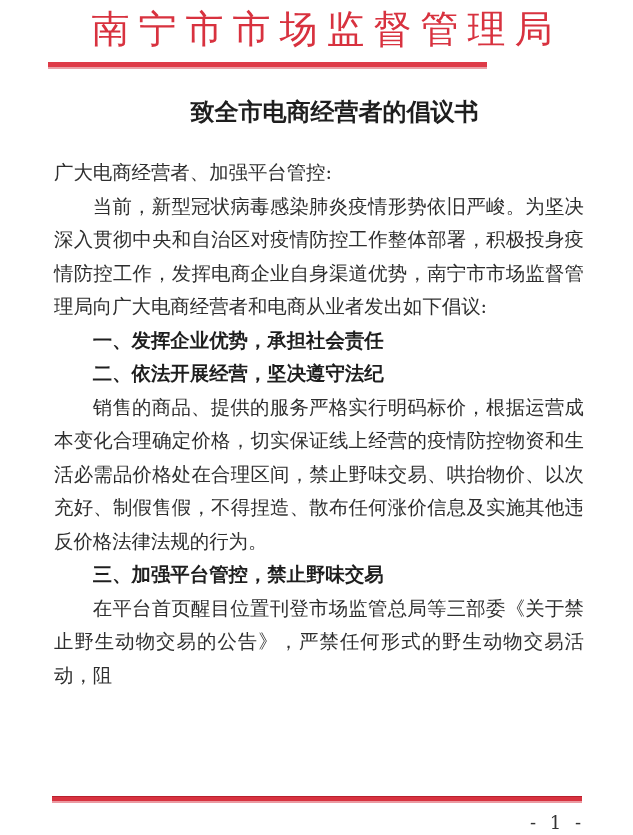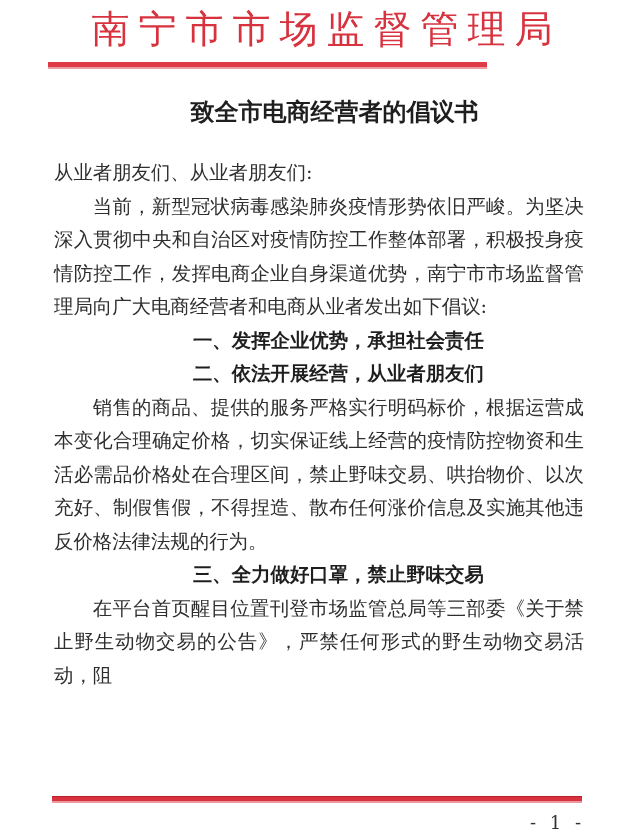--- a/index.html
+++ b/index.html
@@ -29,46 +29,45 @@
     .body {
       position: absolute; left: 54px; top: 156px; width: 530px;
       font-size: 19.4px; line-height: 33.5px; color: #2e2e2e;
     }
     .body p { margin: 0; text-align: justify; text-align-last: left; }
     .body p.indent { text-indent: 2em; }
     .body h3 {
       margin: 0; font-size: 19.4px; line-height: 33.5px; font-weight: bold;
       text-indent: 2em; color: #1e1e1e;
       font-family: "DejaVu Sans", "Liberation Sans", sans-serif;
-      text-align: center;
     }
     .bottom-rule {
       position: absolute; left: 52px; top: 796px; width: 530px; height: 4px;
       background: #d8323f; border-top: 1px solid #b8202e; border-bottom: 2px solid #eb9aa2;
     }
     .page-num {
       position: absolute; right: 48px; top: 812px; font-size: 18px; line-height: 22px;
       color: #333; letter-spacing: 4px;
     }
   </style>
 </head>
 <body>
 
 <div class="masthead">南宁市市场监督管理局</div>
 <div class="rule top-wide" style="left:48px; width:439px;"></div>
 
 <div class="doc-title">致全市电商经营者的倡议书</div>
 
 <div class="body">
-  <p>从业者朋友们、从业者朋友们:</p>
+  <p>广大电商经营者、加强平台管控:</p>
   <p class="indent">当前，新型冠状病毒感染肺炎疫情形势依旧严峻。为坚决深入贯彻中央和自治区对疫情防控工作整体部署，积极投身疫情防控工作，发挥电商企业自身渠道优势，南宁市市场监督管理局向广大电商经营者和电商从业者发出如下倡议:</p>
 
   <h3>一、发挥企业优势，承担社会责任</h3>
 
-  <h3>二、依法开展经营，从业者朋友们</h3>
+  <h3>二、依法开展经营，坚决遵守法纪</h3>
   <p class="indent">销售的商品、提供的服务严格实行明码标价，根据运营成本变化合理确定价格，切实保证线上经营的疫情防控物资和生活必需品价格处在合理区间，禁止野味交易、哄抬物价、以次充好、制假售假，不得捏造、散布任何涨价信息及实施其他违反价格法律法规的行为。</p>
 
-  <h3>三、全力做好口罩，禁止野味交易</h3>
+  <h3>三、加强平台管控，禁止野味交易</h3>
   <p class="indent">在平台首页醒目位置刊登市场监管总局等三部委《关于禁止野生动物交易的公告》，严禁任何形式的野生动物交易活动，阻</p>
 </div>
 
 <div class="bottom-rule"></div>
 <div class="page-num">- 1 -</div>
 
 </body></html>

